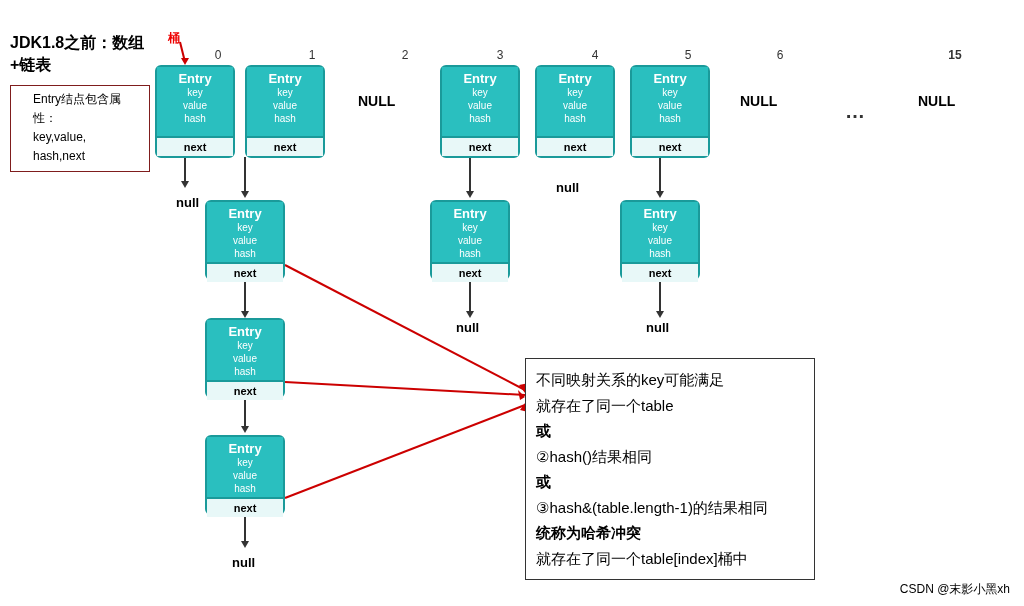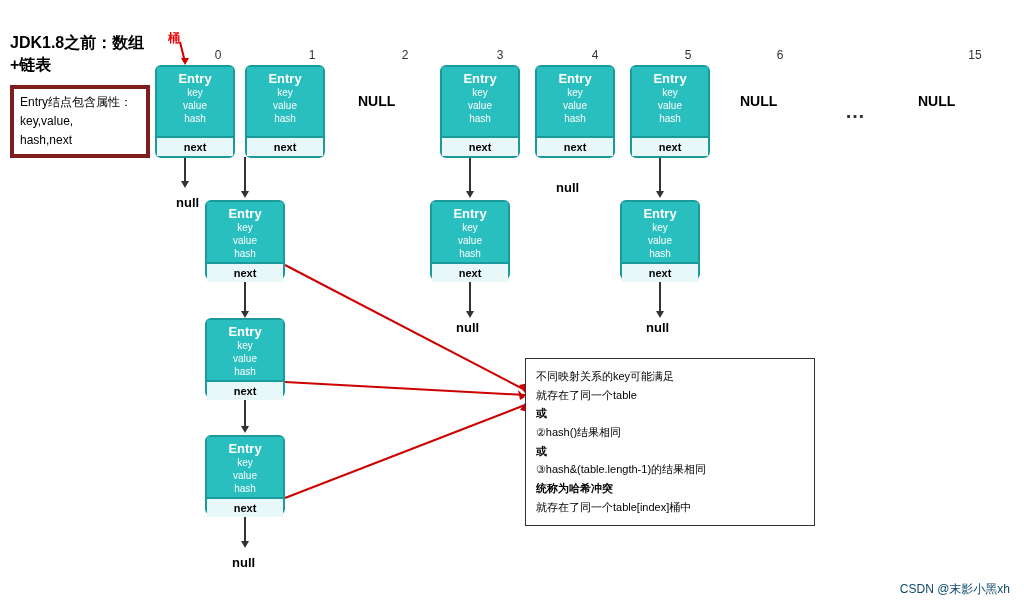--- a/index.html
+++ b/index.html
@@ -70,46 +70,46 @@
       width: 140px;
     }
     .title-text {
       font-size: 16px;
       font-weight: bold;
       color: #000;
       line-height: 1.4;
       margin-bottom: 8px;
     }
     .info-box {
-      border: 4px solid #7f1d1d;
+      border: 1px solid #7f1d1d;
       background: #fff;
-      padding: 4px 6px;
+      padding: 4px 22px;
       font-size: 12px;
       color: #000;
       line-height: 1.6;
     }
     .annotation-box {
       position: absolute;
       border: 1px solid #333;
       background: #fff;
       padding: 8px 10px;
-      font-size: 11px;
+      font-size: 15px;
       color: #000;
       line-height: 1.7;
       width: 290px;
     }
     .annotation-box .bold {
       font-weight: bold;
     }
     .watermark {
       position: absolute;
       bottom: 8px;
       right: 14px;
       font-size: 12px;
-      color: #0c4a6e;
+      color: #000000;
       margin-top: 40px;
     }
     
     .bucket-arrow-label {
       position: absolute;
       color: #e00;
       font-size: 12px;
       font-weight: bold;
     }
     svg.arrows {
@@ -187,21 +187,21 @@
   <div class="bucket-label" style="top:48px; left:365px; width:80px;">2</div>
 
   <div class="bucket-label" style="top:48px; left:460px; width:80px;">3</div>
 
   <div class="bucket-label" style="top:48px; left:555px; width:80px;">4</div>
 
   <div class="bucket-label" style="top:48px; left:648px; width:80px;">5</div>
 
   <div class="bucket-label" style="top:48px; left:740px; width:80px;">6</div>
 
-  <div class="bucket-label" style="top:48px; left:950px; width:50px;">15</div>
+  <div class="bucket-label" style="top:48px; left:930px; width:50px;font-weight:bold;">15</div>
 
   <div class="entry-node" style="left:155px; top:65px; width:80px; height:93px;">
     <div class="entry-top">
       <span style="font-size:13px;font-weight:bold;">Entry</span>
       <span class="sub-text">key<br>value<br>hash</span>
     </div>
     <div class="entry-bottom">next</div>
   </div>
 
   <div class="entry-node" style="left:245px; top:65px; width:80px; height:93px;">

